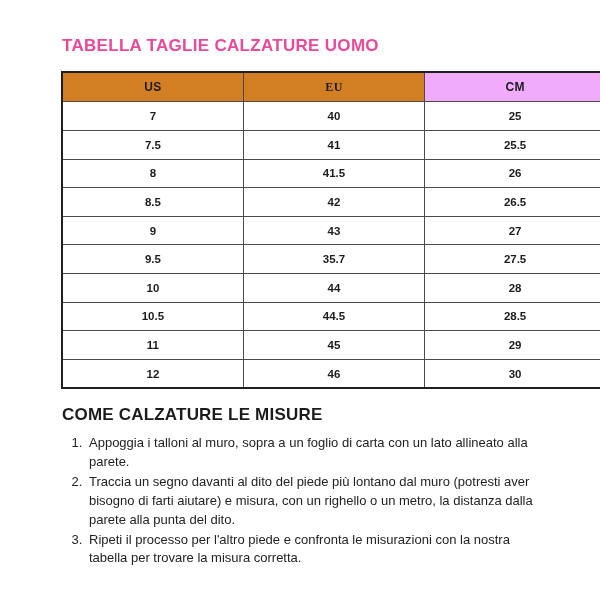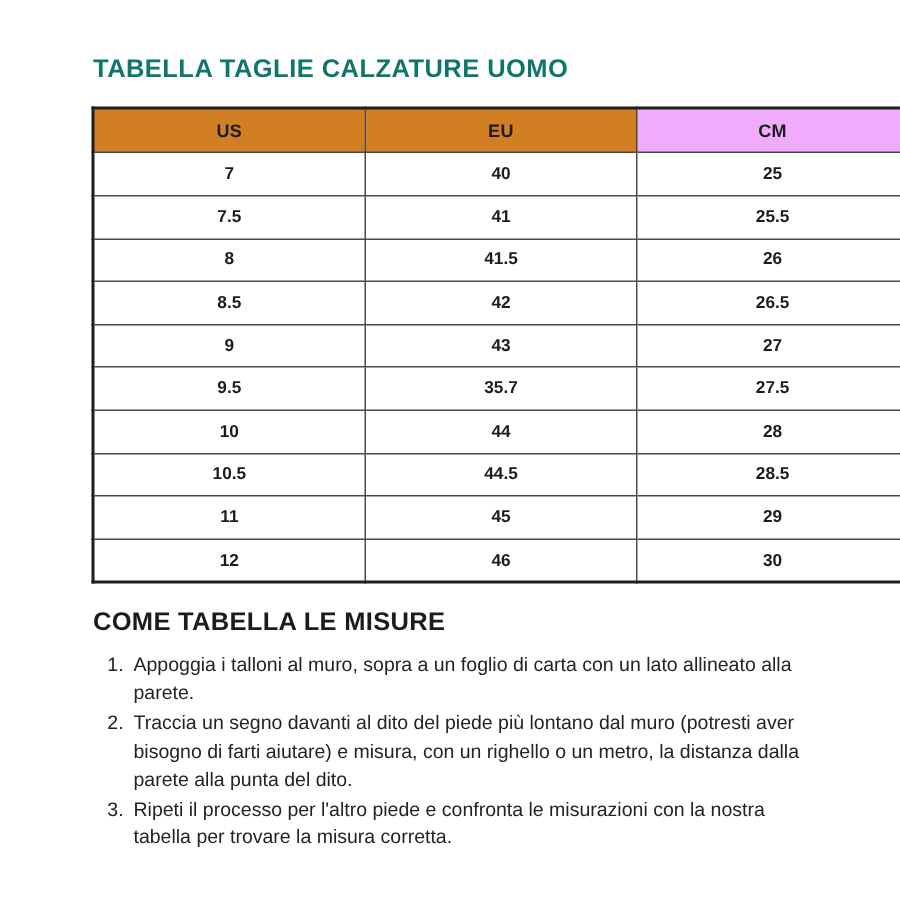--- a/index.html
+++ b/index.html
@@ -18,21 +18,21 @@
     height: 600px;
     padding: 36px 60px 0 61px;
     overflow: hidden;
   }
   h1.doc-title {
     font-size: 17px;
     font-weight: bold;
     letter-spacing: 0.3px;
     line-height: 1.2;
     margin: 0 0 15px 1px;
-    color: #0f766e;
+    color: #ec4899;
   }
   table.size-table {
     border-collapse: collapse;
     table-layout: fixed;
     width: 546px;
     border: 2px solid #1f1f1f;
   }
   table.size-table th,
   table.size-table td {
     border: 1px solid #4a4a4a;
@@ -76,21 +76,21 @@
 <body>
 
 <div class="page">
 
   <h1 class="doc-title">TABELLA TAGLIE CALZATURE UOMO</h1>
 
   <table class="size-table">
     <thead>
       <tr>
           <th style="background: rgb(210, 126, 35);">US</th>
-          <th style="background: rgb(210, 126, 35);">EU</th>
+          <th style="background: rgb(210, 126, 35); font-family: Liberation Serif, serif;">EU</th>
           <th style="background: #f0abfc;">CM</th>
         </tr>
     </thead>
     <tbody>
         <tr>
           <td>7</td>
           <td>40</td>
           <td>25</td>
         </tr>
         <tr>
@@ -134,21 +134,21 @@
           <td>29</td>
         </tr>
         <tr>
           <td>12</td>
           <td>46</td>
           <td>30</td>
         </tr>
       </tbody>
   </table>
 
-  <h2 class="section-title">COME TABELLA LE MISURE</h2>
+  <h2 class="section-title">COME CALZATURE LE MISURE</h2>
 
   <ol class="steps">
       <li>Appoggia i talloni al muro, sopra a un foglio di carta con un lato allineato alla parete.</li>
       <li>Traccia un segno davanti al dito del piede più lontano dal muro (potresti aver bisogno di farti aiutare) e misura, con un righello o un metro, la distanza dalla parete alla punta del dito.</li>
       <li>Ripeti il processo per l'altro piede e confronta le misurazioni con la nostra tabella per trovare la misura corretta.</li>
     </ol>
 
 </div>
 
 </body></html>

